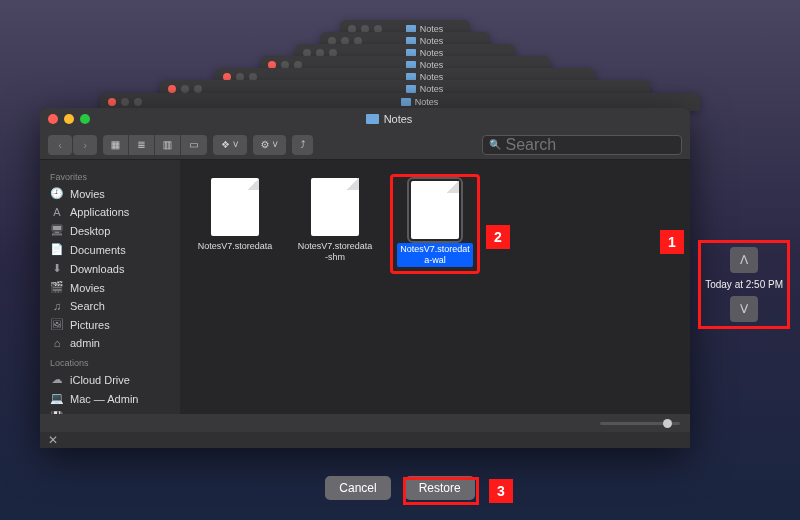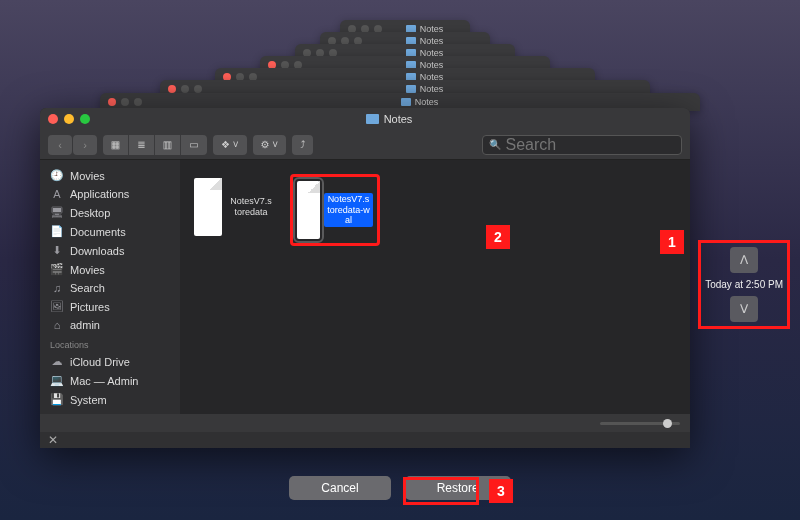--- a/index.html
+++ b/index.html
@@ -30,35 +30,35 @@
 .search-box input { flex:1; background:transparent; border:none; outline:none; color:#ccc; font-size:16px; }
 .search-ico { color:#888; font-size:10px; }
 
 .body-area { flex:1; display:flex; min-height:0; }
 .sidebar { width: 140px; background: #2e2e30; padding: 6px 0; overflow-y:auto; font-size:11px; }
 .sidebar .heading { color:#888; font-size:9px; padding: 2px 10px; margin-top:4px; }
 .sidebar .item { color:#ddd; padding: 3px 10px; display:flex; align-items:center; gap:6px; cursor:pointer; }
 .sb-ico { width:14px; display:inline-flex; justify-content:center; color:#9a9aa0; font-size:11px; }
 
 .content { flex:1; background:#262628; padding: 14px 10px; display:flex; gap:10px; align-items:flex-start; overflow:auto; }
-.file { width: 90px; display:flex; align-items:center; gap:4px; cursor:pointer; padding:4px; border-radius:4px; }
+.file { width: 90px; display:flex; flex-direction:column; align-items:center; gap:4px; cursor:pointer; padding:4px; border-radius:4px; }
 .file-icon { width:48px; height:58px; background:#fff; border-radius:2px; position:relative; }
 .file-icon::after { content:''; position:absolute; top:0; right:0; width:12px; height:12px; background:linear-gradient(135deg,transparent 50%, #ddd 50%); }
 .file-label { font-size:9px; color:#ddd; text-align:center; line-height:1.2; word-break:break-all; padding:1px 3px; border-radius:2px; }
 .file.selected .file-label { background:#0a60ff; color:#fff; }
 .file.selected .file-icon { outline:2px solid #5a5a5c; outline-offset:2px; }
 .file.highlighted { border:3px solid #ff1a1a; }
 
 .status-row { height:18px; background:#38383a; display:flex; align-items:center; justify-content:center; color:#bbb; font-size:10px; position:relative; }
 .zoom-slider { position:absolute; right:10px; width:80px; height:3px; background:#555; border-radius:2px; }
 .zoom-slider::after { content:''; position:absolute; right:8px; top:-3px; width:9px; height:9px; background:#ccc; border-radius:50%; }
 .close-row { height:16px; background:#303032; display:flex; align-items:center; padding-left:8px; color:#aaa; font-size:12px; }
 
 .bottom-bar { position:absolute; left:0; right:0; bottom:20px; display:flex; justify-content:center; gap:14px; align-items:center; }
-.btn { padding: 5px 32px; border:none; border-radius:5px; font-size:12px; cursor:pointer; color:#fff; }
+.btn { padding: 5px 14px; border:none; border-radius:5px; font-size:12px; cursor:pointer; color:#fff; }
 .btn-cancel { background:#6a6a6e; }
 .btn-restore { background:#6a6a6e; }
 
 .timeline { position:absolute; right:10px; top:240px; display:flex; flex-direction:column; align-items:center; gap:6px; }
 .tl-btn { width:28px; height:26px; background:#5a5a60; border:none; border-radius:4px; color:#ccc; font-size:12px; cursor:pointer; }
 .tl-label { color:#eee; font-size:10px; white-space:nowrap; }
 .timeline.highlighted { border:3px solid #ff1a1a; padding:4px; }
 
 .callout { position:absolute; background:#ff1a1a; color:#fff; font-size:14px; font-weight:bold; width:24px; height:24px; display:flex; align-items:center; justify-content:center; }
 .restore-hl { position:absolute; border:3px solid #ff1a1a; }
@@ -156,20 +156,21 @@
     <button class="gear-btn">⚙ ˅</button>
     <button class="share-btn">⤴</button>
     <div class="search-box">
       <span class="search-ico">🔍</span>
       <input placeholder="Search" style="">
     </div>
   </div>
 
   <div class="body-area">
     <div class="sidebar">
+      <div class="heading">Favorites</div>
       <div class="item">
           <span class="sb-ico">🕘</span>
           <span>Movies</span>
         </div>
       <div class="item">
           <span class="sb-ico">A</span>
           <span>Applications</span>
         </div>
       <div class="item">
           <span class="sb-ico">🖥</span>
@@ -211,20 +212,24 @@
       <div class="item">
           <span class="sb-ico">💾</span>
           <span>System</span>
         </div>
     </div>
 
     <div class="content">
       <div class="file">
         <div class="file-icon"></div>
         <div class="file-label">NotesV7.storedata</div>
+      </div>
+      <div class="file">
+        <div class="file-icon"></div>
+        <div class="file-label">NotesV7.storedata-shm</div>
       </div>
       <div class="file selected highlighted">
         <div class="file-icon"></div>
         <div class="file-label">NotesV7.storedata-wal</div>
       </div>
     </div>
   </div>
 
   <div class="status-row">
     <div class="zoom-slider"></div>

